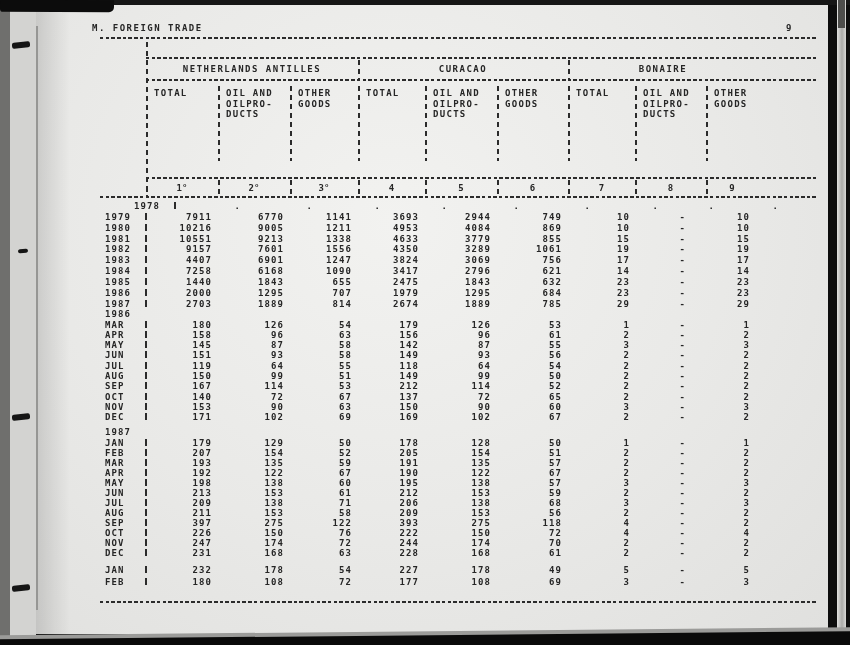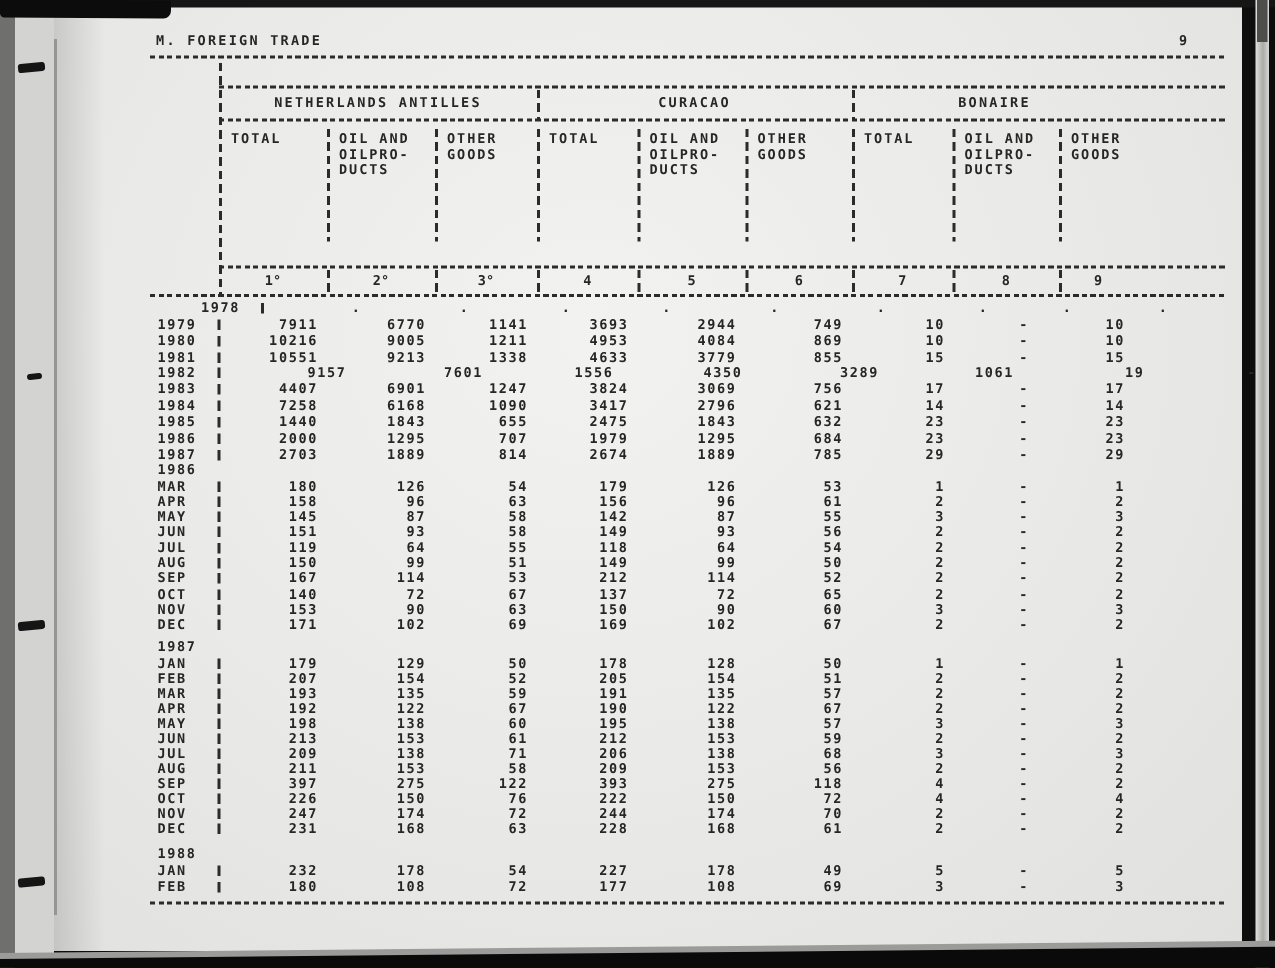--- a/index.html
+++ b/index.html
@@ -62,21 +62,21 @@
   <div class="staple" style="left:18px;top:249px;width:10px;height:4px;"></div>
   <div class="staple" style="left:12px;top:414px;width:18px;height:6px;"></div>
   <div class="staple" style="left:12px;top:585px;width:18px;height:6px;"></div>
   <div class="top-band"></div>
   <div class="top-blob"></div>
   <div class="edge-right"></div>
   <div class="edge-right-top"></div>
   <div class="bottom-edge"></div>
   <div class="bottom-black"></div>
 
-  <span class="t wide" style="left:104px;top:23px;">M. FOREIGN TRADE</span>
+  <span class="t wide" style="left:92px;top:23px;">M. FOREIGN TRADE</span>
   <span class="t" style="left:786px;top:23px;">9</span>
 
   <div class="hline" style="left:100px;top:37px;width:718px;"></div>
 
 
   <div class="hline" style="left:146px;top:57px;width:672px;"></div>
 
   <span class="t wide ctr" style="left:146px;top:64px;width:212px;">NETHERLANDS ANTILLES</span>
   <span class="t wide ctr" style="left:358px;top:64px;width:210px;">CURACAO</span>
   <span class="t wide ctr" style="left:568px;top:64px;width:190px;">BONAIRE</span>
@@ -141,21 +141,21 @@
     </div>
 
   <div class="hline" style="left:100px;top:196px;width:718px;"></div>
 
   <div id="tbody">
       <div class="sec" style="top: 201px;">
         <div class="row d" style="height: 10.85px; margin-left: 29px;"><span class="lab">1978</span><span class="c">.</span><span class="c">.</span><span class="c">.</span><span class="c">.</span><span class="c">.</span><span class="c">.</span><span class="c">.</span><span class="c">.</span><span class="c">.</span></div>
         <div class="row d" style="height: 10.85px;"><span class="lab">1979</span><span class="c">7911</span><span class="c">6770</span><span class="c">1141</span><span class="c">3693</span><span class="c">2944</span><span class="c">749</span><span class="c">10</span><span class="c">-</span><span class="c">10</span></div>
         <div class="row d" style="height: 10.85px;"><span class="lab">1980</span><span class="c">10216</span><span class="c">9005</span><span class="c">1211</span><span class="c">4953</span><span class="c">4084</span><span class="c">869</span><span class="c">10</span><span class="c">-</span><span class="c">10</span></div>
         <div class="row d" style="height: 10.85px;"><span class="lab">1981</span><span class="c">10551</span><span class="c">9213</span><span class="c">1338</span><span class="c">4633</span><span class="c">3779</span><span class="c">855</span><span class="c">15</span><span class="c">-</span><span class="c">15</span></div>
-        <div class="row d" style="height: 10.85px; gap: 19px;"><span class="lab">1982</span><span class="c">9157</span><span class="c">7601</span><span class="c">1556</span><span class="c">4350</span><span class="c">3289</span><span class="c">1061</span><span class="c">19</span><span class="c">-</span><span class="c">19</span></div>
+        <div class="row d" style="height: 10.85px;"><span class="lab">1982</span><span class="c">9157</span><span class="c">7601</span><span class="c">1556</span><span class="c">4350</span><span class="c">3289</span><span class="c">1061</span><span class="c">19</span><span class="c">-</span><span class="c">19</span></div>
         <div class="row d" style="height: 10.85px;"><span class="lab">1983</span><span class="c">4407</span><span class="c">6901</span><span class="c">1247</span><span class="c">3824</span><span class="c">3069</span><span class="c">756</span><span class="c">17</span><span class="c">-</span><span class="c">17</span></div>
         <div class="row d" style="height: 10.85px;"><span class="lab">1984</span><span class="c">7258</span><span class="c">6168</span><span class="c">1090</span><span class="c">3417</span><span class="c">2796</span><span class="c">621</span><span class="c">14</span><span class="c">-</span><span class="c">14</span></div>
         <div class="row d" style="height: 10.85px;"><span class="lab">1985</span><span class="c">1440</span><span class="c">1843</span><span class="c">655</span><span class="c">2475</span><span class="c">1843</span><span class="c">632</span><span class="c">23</span><span class="c">-</span><span class="c">23</span></div>
         <div class="row d" style="height: 10.85px;"><span class="lab">1986</span><span class="c">2000</span><span class="c">1295</span><span class="c">707</span><span class="c">1979</span><span class="c">1295</span><span class="c">684</span><span class="c">23</span><span class="c">-</span><span class="c">23</span></div>
         <div class="row d" style="height: 10.85px;"><span class="lab">1987</span><span class="c">2703</span><span class="c">1889</span><span class="c">814</span><span class="c">2674</span><span class="c">1889</span><span class="c">785</span><span class="c">29</span><span class="c">-</span><span class="c">29</span></div>
       </div>
       <div class="sec" style="top: 309px;">
         <div class="slabel" style="height: 10.5px;">1986</div>
         <div class="row d" style="height: 10.3px;"><span class="lab">MAR</span><span class="c">180</span><span class="c">126</span><span class="c">54</span><span class="c">179</span><span class="c">126</span><span class="c">53</span><span class="c">1</span><span class="c">-</span><span class="c">1</span></div>
         <div class="row d" style="height: 10.3px;"><span class="lab">APR</span><span class="c">158</span><span class="c">96</span><span class="c">63</span><span class="c">156</span><span class="c">96</span><span class="c">61</span><span class="c">2</span><span class="c">-</span><span class="c">2</span></div>
@@ -177,20 +177,19 @@
         <div class="row d" style="height: 10.05px;"><span class="lab">MAY</span><span class="c">198</span><span class="c">138</span><span class="c">60</span><span class="c">195</span><span class="c">138</span><span class="c">57</span><span class="c">3</span><span class="c">-</span><span class="c">3</span></div>
         <div class="row d" style="height: 10.05px;"><span class="lab">JUN</span><span class="c">213</span><span class="c">153</span><span class="c">61</span><span class="c">212</span><span class="c">153</span><span class="c">59</span><span class="c">2</span><span class="c">-</span><span class="c">2</span></div>
         <div class="row d" style="height: 10.05px;"><span class="lab">JUL</span><span class="c">209</span><span class="c">138</span><span class="c">71</span><span class="c">206</span><span class="c">138</span><span class="c">68</span><span class="c">3</span><span class="c">-</span><span class="c">3</span></div>
         <div class="row d" style="height: 10.05px;"><span class="lab">AUG</span><span class="c">211</span><span class="c">153</span><span class="c">58</span><span class="c">209</span><span class="c">153</span><span class="c">56</span><span class="c">2</span><span class="c">-</span><span class="c">2</span></div>
         <div class="row d" style="height: 10.05px;"><span class="lab">SEP</span><span class="c">397</span><span class="c">275</span><span class="c">122</span><span class="c">393</span><span class="c">275</span><span class="c">118</span><span class="c">4</span><span class="c">-</span><span class="c">2</span></div>
         <div class="row d" style="height: 10.05px;"><span class="lab">OCT</span><span class="c">226</span><span class="c">150</span><span class="c">76</span><span class="c">222</span><span class="c">150</span><span class="c">72</span><span class="c">4</span><span class="c">-</span><span class="c">4</span></div>
         <div class="row d" style="height: 10.05px;"><span class="lab">NOV</span><span class="c">247</span><span class="c">174</span><span class="c">72</span><span class="c">244</span><span class="c">174</span><span class="c">70</span><span class="c">2</span><span class="c">-</span><span class="c">2</span></div>
         <div class="row d" style="height: 10.05px;"><span class="lab">DEC</span><span class="c">231</span><span class="c">168</span><span class="c">63</span><span class="c">228</span><span class="c">168</span><span class="c">61</span><span class="c">2</span><span class="c">-</span><span class="c">2</span></div>
       </div>
       <div class="sec" style="top: 565px;">
-        <div class="slabel" style="height: 10.5px;">1988</div>
         <div class="row d" style="height: 11.6px;"><span class="lab">JAN</span><span class="c">232</span><span class="c">178</span><span class="c">54</span><span class="c">227</span><span class="c">178</span><span class="c">49</span><span class="c">5</span><span class="c">-</span><span class="c">5</span></div>
         <div class="row d" style="height: 11.6px;"><span class="lab">FEB</span><span class="c">180</span><span class="c">108</span><span class="c">72</span><span class="c">177</span><span class="c">108</span><span class="c">69</span><span class="c">3</span><span class="c">-</span><span class="c">3</span></div>
       </div>
     </div>
 
   <div class="hline" style="left:100px;top:601px;width:718px;"></div>
 </div>
 
 </body></html>

